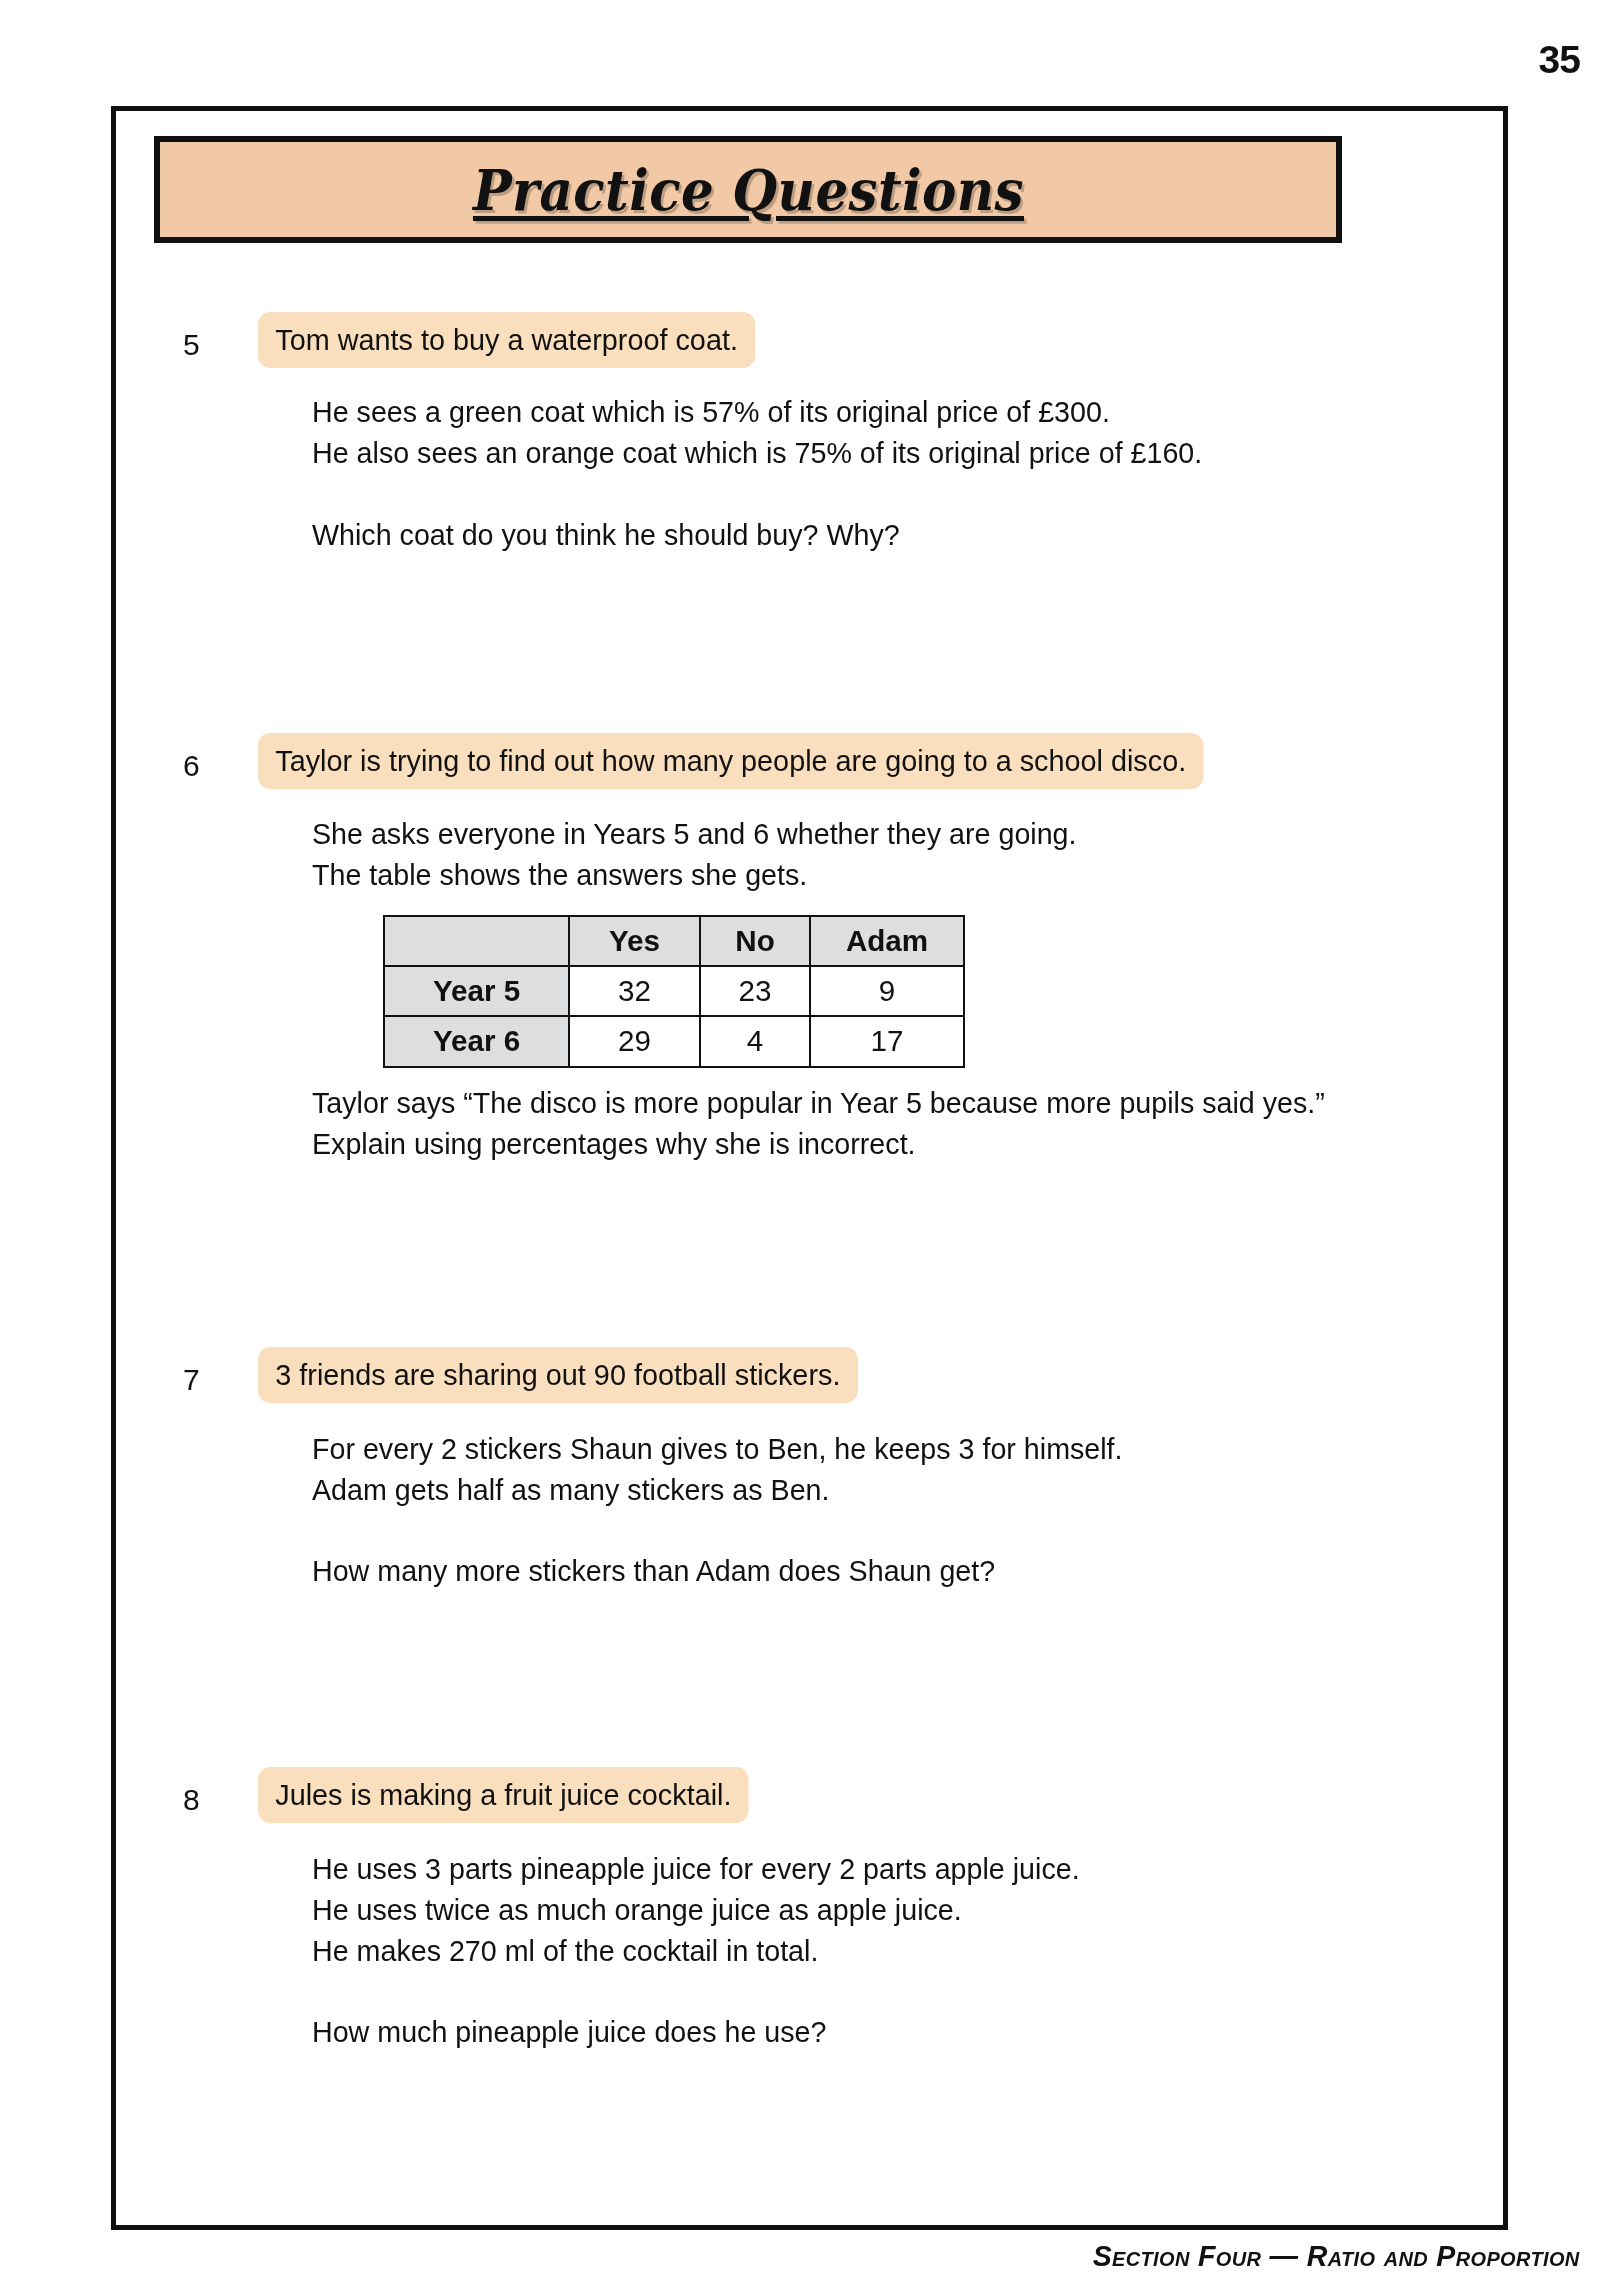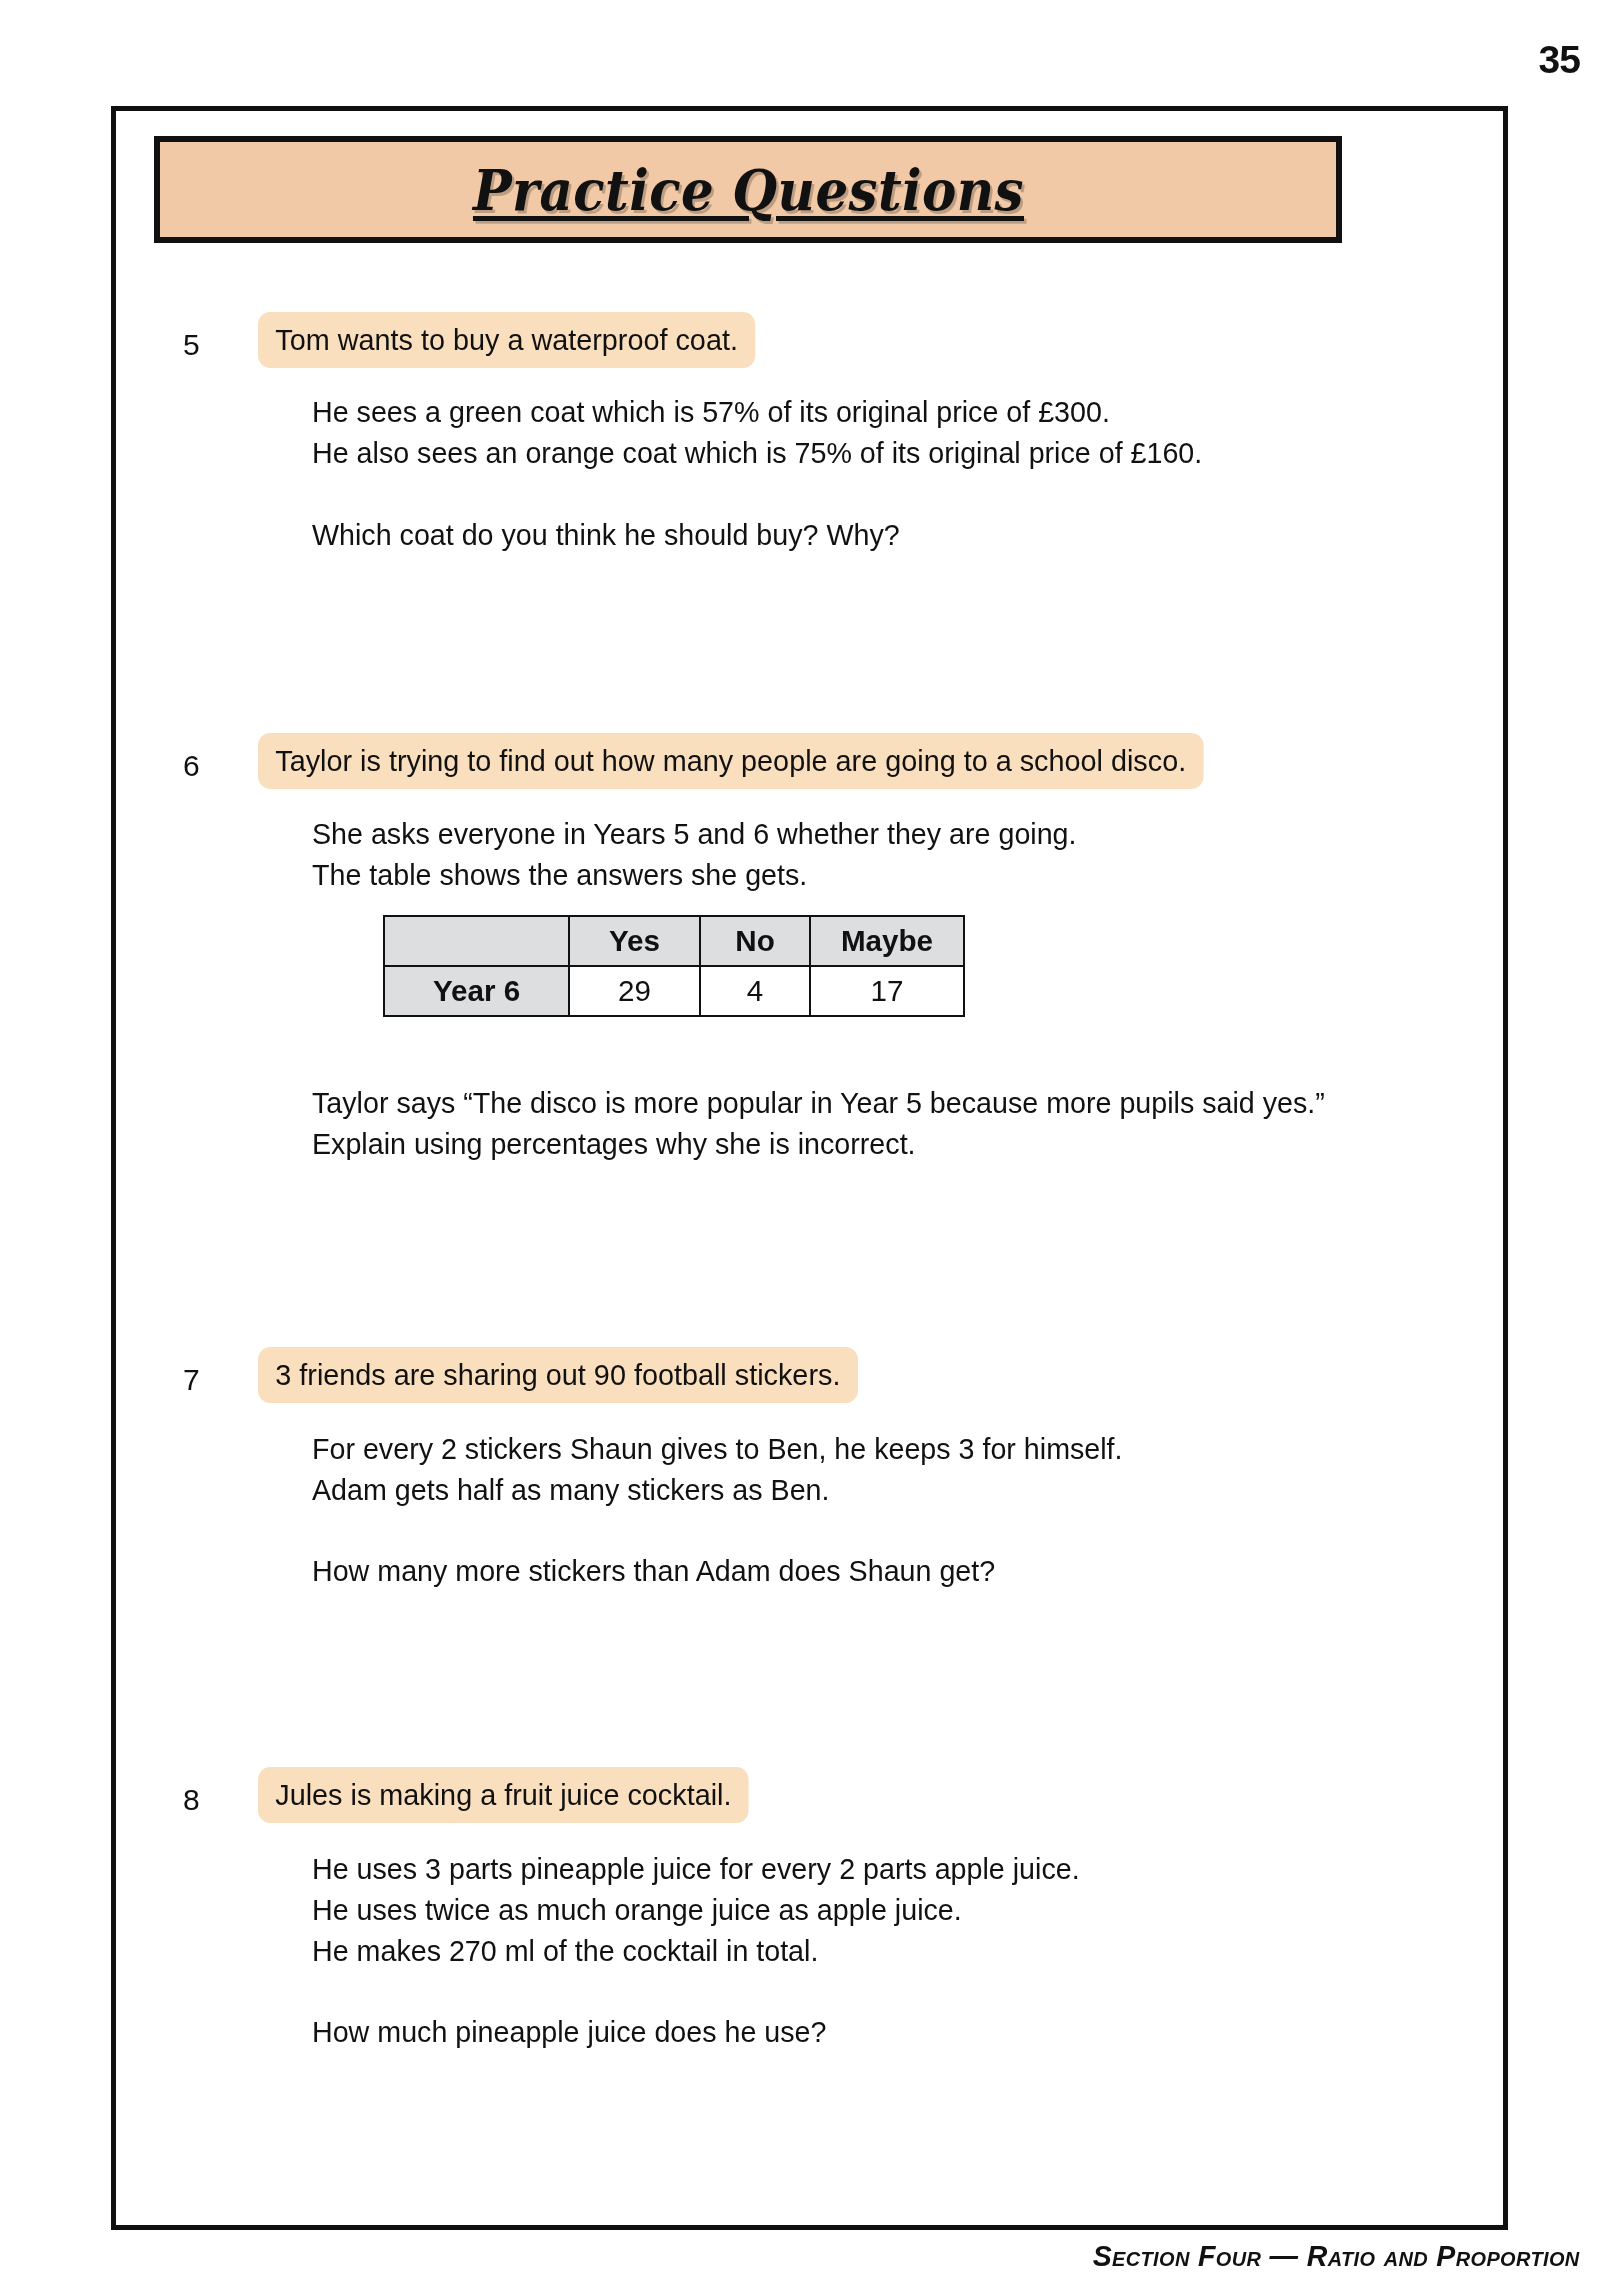--- a/index.html
+++ b/index.html
@@ -178,24 +178,30 @@
   <div class="q-highlight" style="top:733px;">Taylor is trying to find out how many people are going to a school disco.</div>
   <div class="q-body" style="top:813px;">She asks everyone in Years 5 and 6 whether they are going.
 The table shows the answers she gets.</div>
 
   <table class="data-table" style="left:383px; top:915px;">
     <thead>
       <tr>
         <th class="col-corner"></th>
         <th class="col-yes">Yes</th>
         <th class="col-no">No</th>
-        <th class="col-maybe">Maybe</th>
+        <th class="col-maybe">Adam</th>
       </tr>
     </thead>
     <tbody>
+      <tr>
+        <th>Year 5</th>
+        <td>32</td>
+        <td>23</td>
+        <td>9</td>
+      </tr>
       <tr>
         <th>Year 6</th>
         <td>29</td>
         <td>4</td>
         <td>17</td>
       </tr>
     </tbody>
   </table>
 
   <div class="q-body" style="top:1082px;">Taylor says “The disco is more popular in Year 5 because more pupils said yes.”

